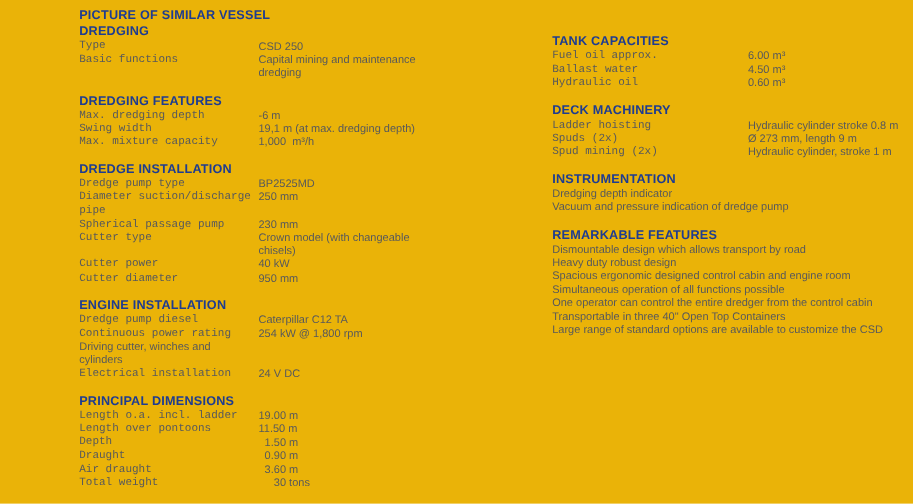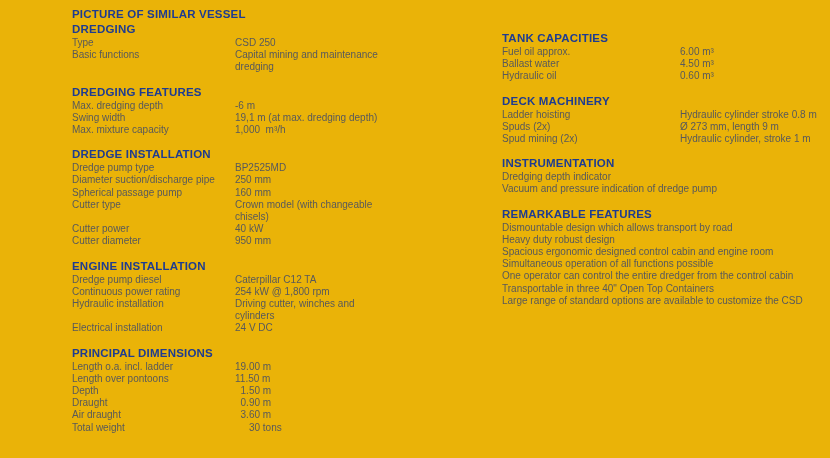--- a/index.html
+++ b/index.html
@@ -18,21 +18,21 @@
     line-height: 13px; letter-spacing: 0.2px;
   }
   .section { margin-top: 12px; }
   .col-left .section.first { margin-top: 2px; }
   .col-right .section.first { margin-top: 0; }
   .section-title {
     font-size: 11.5px; font-weight: bold; color: #1e3c91;
     line-height: 13px; letter-spacing: 0.2px; margin: 0 0 1px 0;
   }
   .row { display: flex; align-items: flex-start; font-size: 10px; line-height: 12.2px; }
-  .row .label { flex: none; width: 163px; }
+  .row .label { flex: none; width: 163px; font-family: Liberation Mono, monospace; }
   .col-right .row .label { width: 178px; }
   .row .value { white-space: pre-wrap; }
   .line { font-size: 10px; line-height: 12.2px; white-space: pre-wrap; }
 </style>
 </head>
 <body>
 
 <div class="page">
 
   <div class="col col-left">
@@ -72,21 +72,21 @@
       <div class="row">
         <span class="label">Dredge pump type</span>
         <span class="value">BP2525MD</span>
       </div>
       <div class="row">
         <span class="label">Diameter suction/discharge pipe</span>
         <span class="value">250 mm</span>
       </div>
       <div class="row">
         <span class="label">Spherical passage pump</span>
-        <span class="value">160 mm</span>
+        <span class="value">230 mm</span>
       </div>
       <div class="row">
         <span class="label">Cutter type</span>
         <span class="value">Crown model (with changeable
 chisels)</span>
       </div>
       <div class="row">
         <span class="label">Cutter power</span>
         <span class="value">40 kW</span>
       </div>
@@ -100,21 +100,20 @@
       <h2 class="section-title">ENGINE INSTALLATION</h2>
       <div class="row">
         <span class="label">Dredge pump diesel</span>
         <span class="value">Caterpillar C12 TA</span>
       </div>
       <div class="row">
         <span class="label">Continuous power rating</span>
         <span class="value">254 kW @ 1,800 rpm</span>
       </div>
       <div class="row">
-        <span class="label">Hydraulic installation</span>
         <span class="value">Driving cutter, winches and
 cylinders</span>
       </div>
       <div class="row">
         <span class="label">Electrical installation</span>
         <span class="value">24 V DC</span>
       </div>
     </div>
 
     <div class="section">

